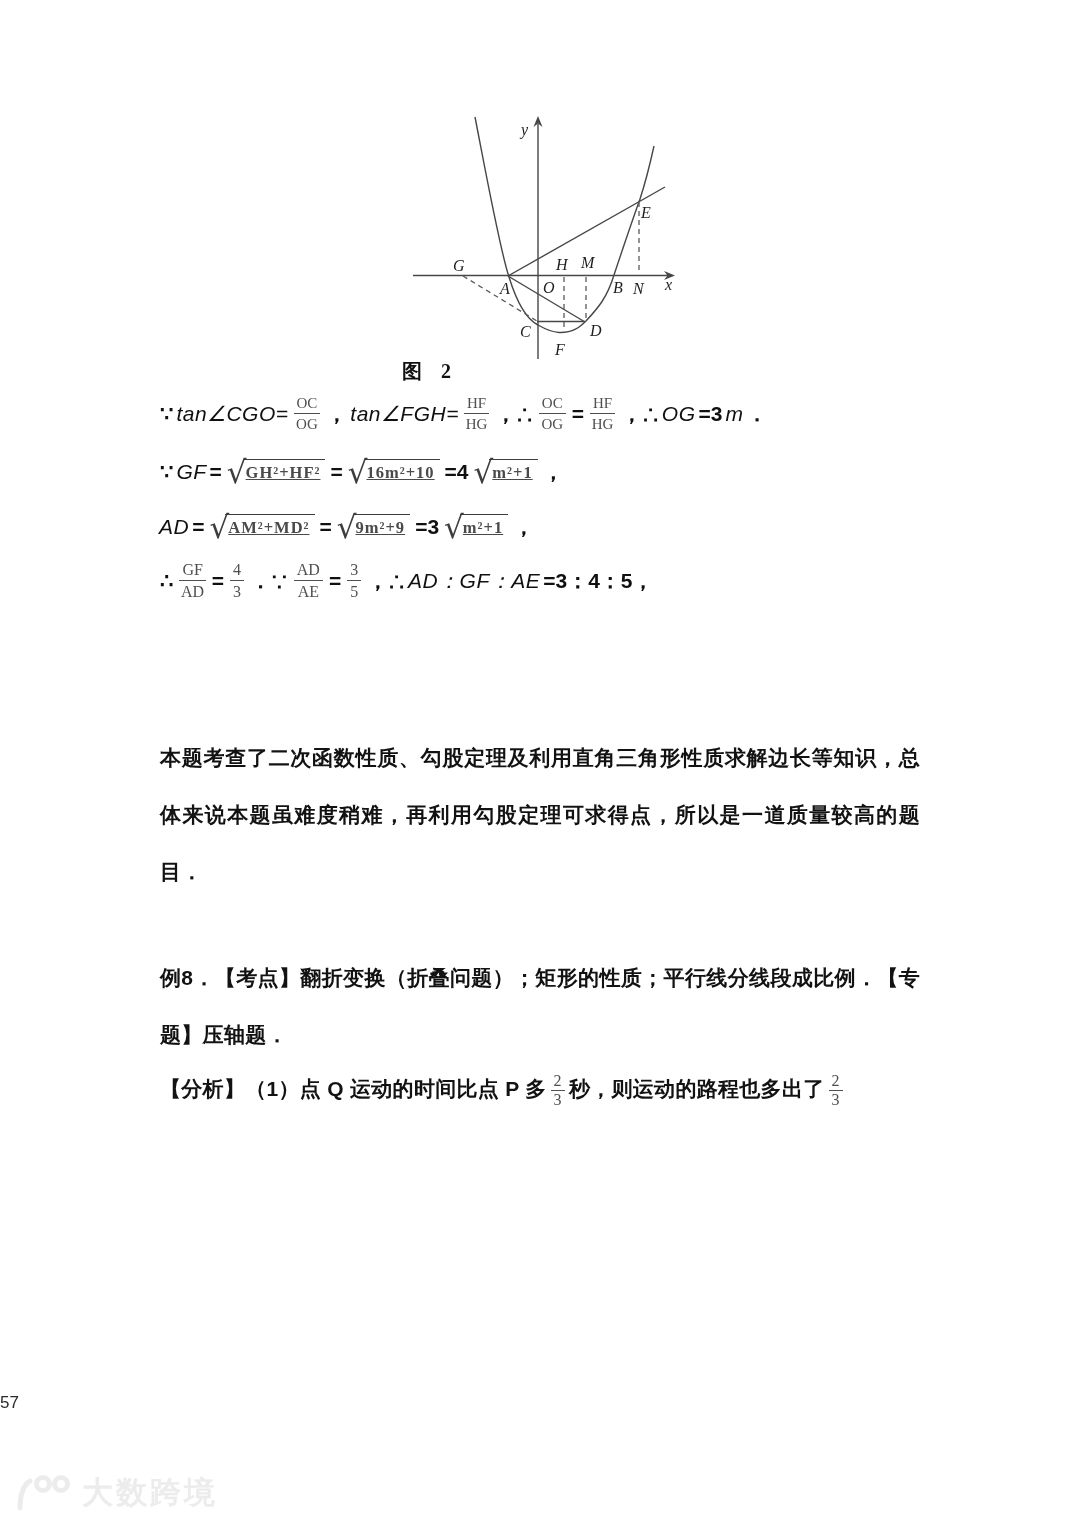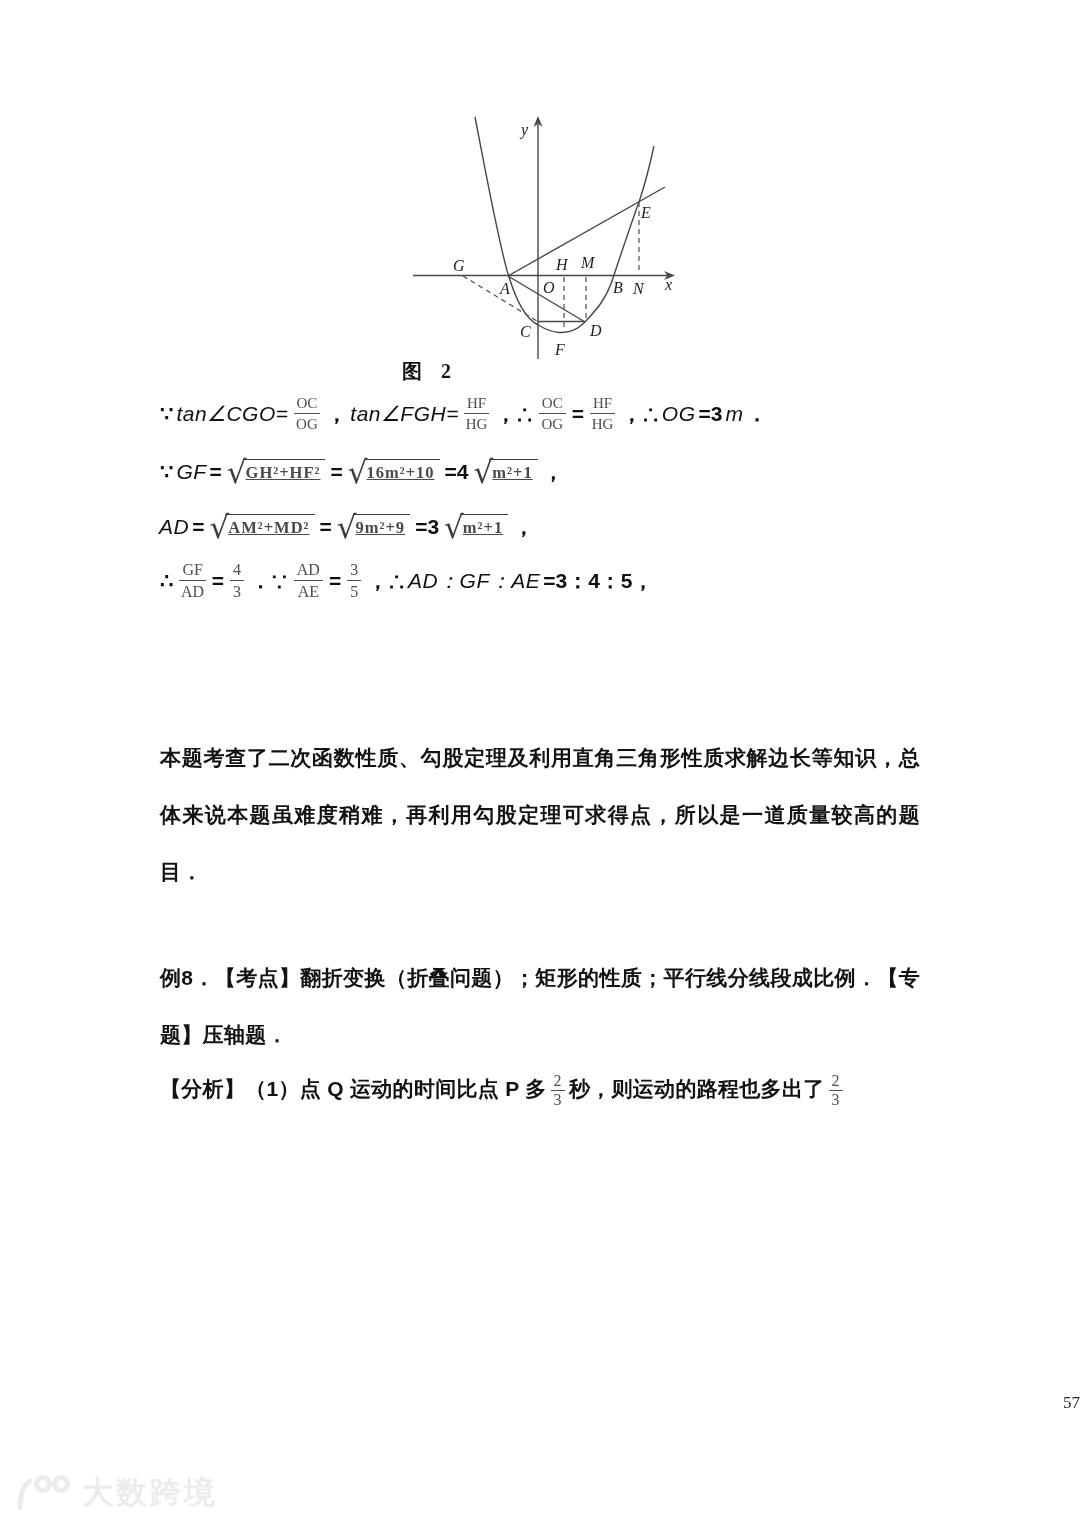--- a/index.html
+++ b/index.html
@@ -33,22 +33,22 @@
   
   .para{position:absolute;left:160px;width:760px;font-size:21px;font-weight:700;
         line-height:57px;text-align:justify;color:#121212;letter-spacing:0.3px;}
   .para .lat{font-style:italic;}
   .afrac{display:inline-flex;flex-direction:column;align-items:center;vertical-align:middle;
          font-family:"Liberation Serif",serif;font-size:16px;font-weight:400;color:#4f4f4f;
          line-height:1.15;margin:0 4px;}
   .afrac .fn{border-bottom:1.5px solid #4f4f4f;padding:0 3px;}
 
   
-  .page-number{position:absolute;left:0;top:1393px;width:100%;text-align:right;
-               font-family:Liberation Serif, serif;font-size:17px;color:#2a2a2a;}
+  .page-number{position:absolute;left:0;top:1393px;width:100%;text-align:left;
+               font-family:Liberation Sans, sans-serif;font-size:17px;color:#2a2a2a;}
   .watermark{position:absolute;left:10px;top:1472px;display:flex;align-items:center;gap:8px;
              color:#ececec;}
   .wm-text{font-size:31px;font-weight:700;letter-spacing:3px;color:#ececec;}
 </style>
 </head>
 <body>
 
 <div class="page">
 
   <div class="figure">

